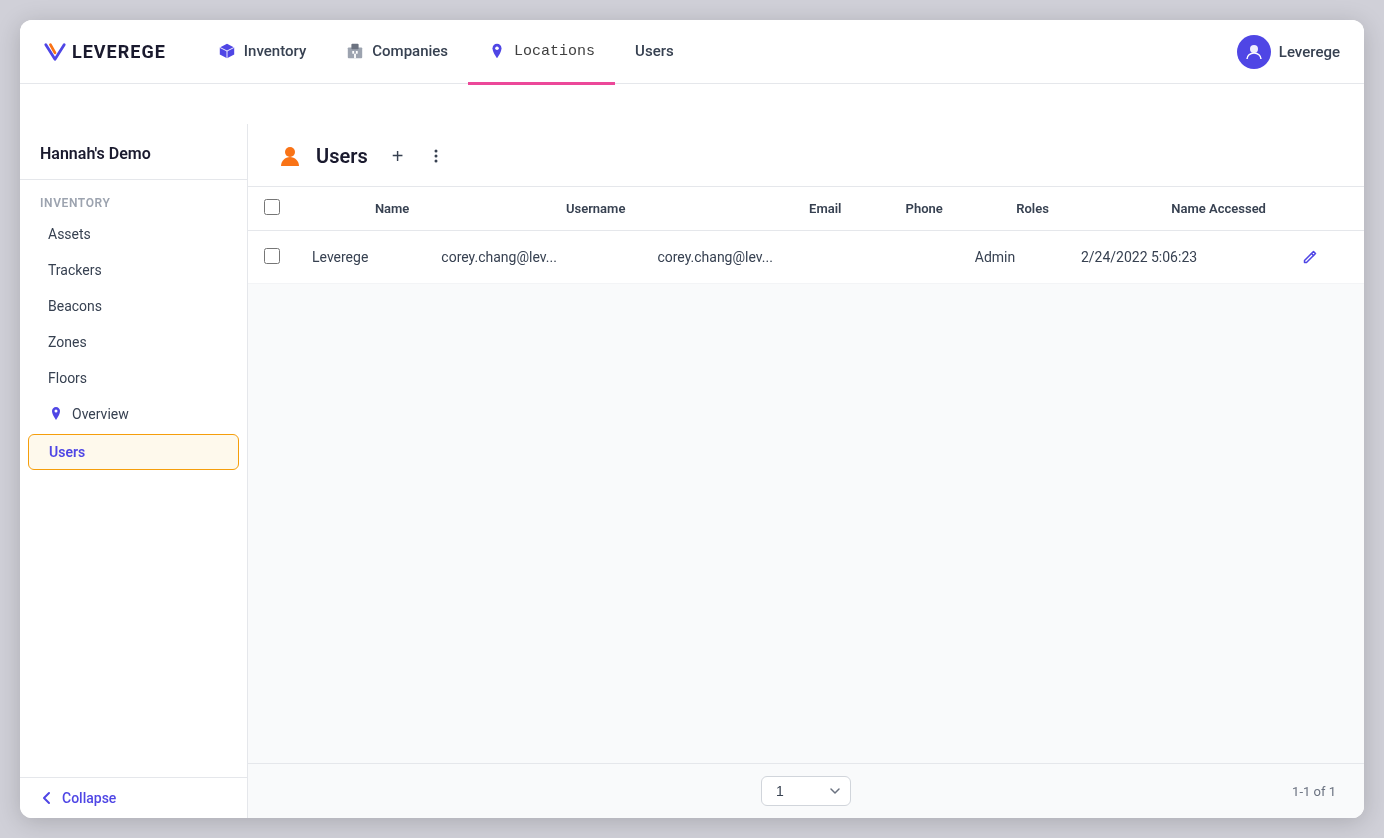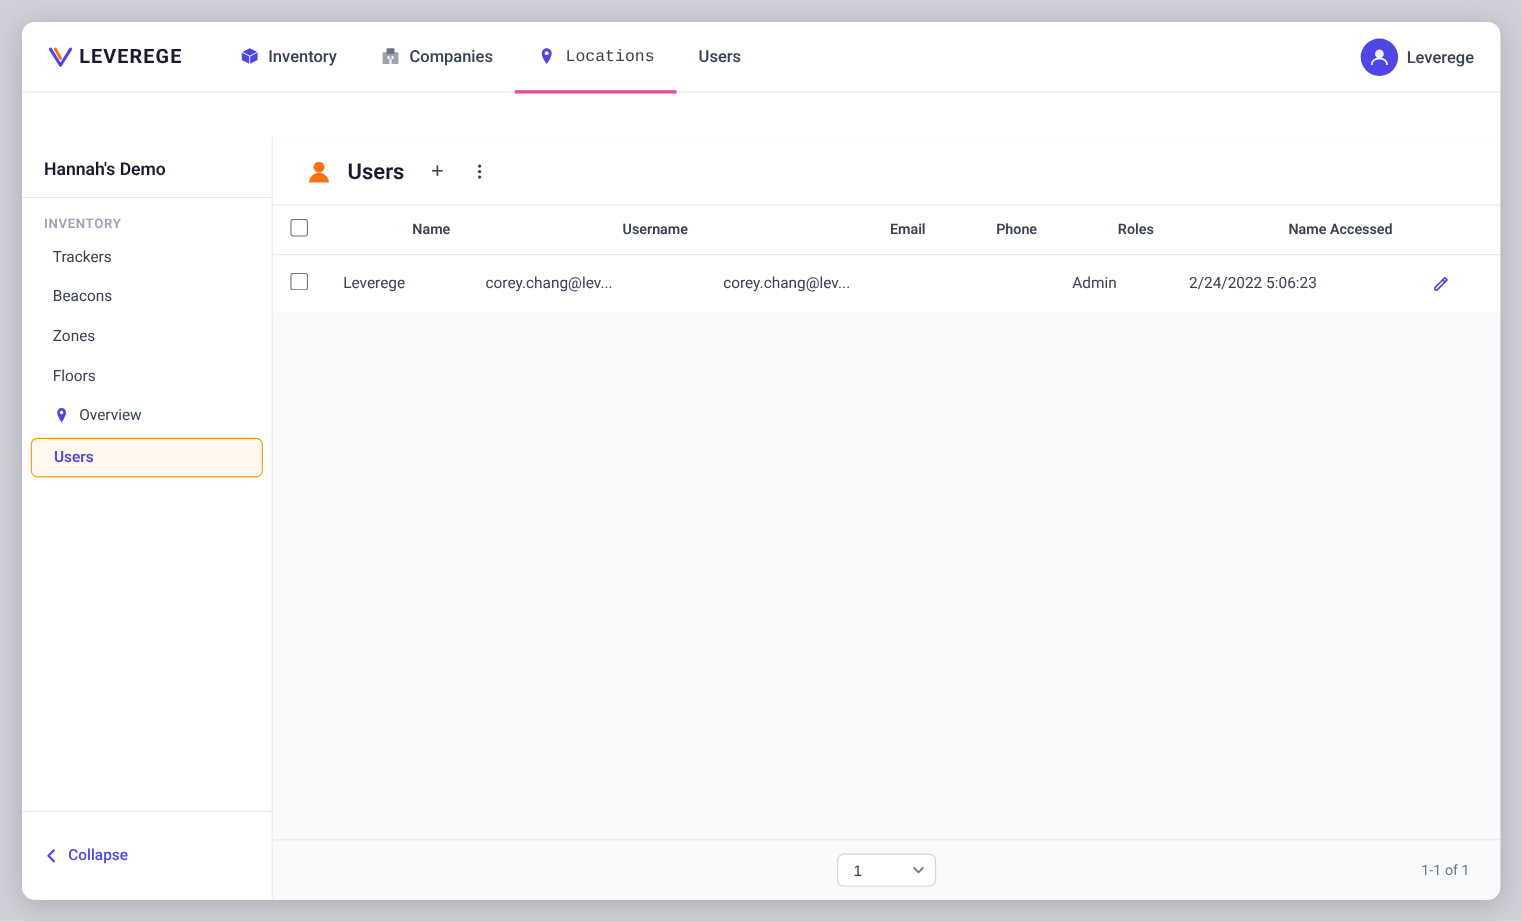--- a/index.html
+++ b/index.html
@@ -154,21 +154,21 @@
       padding: 9px 12px 9px 20px;
     }
     .sidebar-item-icon {
       width: 16px;
       height: 16px;
       flex-shrink: 0;
       color: #4f46e5;
     }
     .sidebar-collapse {
       margin-top: auto;
-      padding: 32px 20px;
+      padding: 12px 20px;
       display: flex;
       align-items: center;
       gap: 8px;
       font-size: 14px;
       color: #4f46e5;
       font-weight: 500;
       cursor: pointer;
       border-top: 1px solid #e5e7eb;
     }
     
@@ -366,20 +366,23 @@
       <span class="user-name">Leverege</span>
     </div>
   </nav>
 
   <div class="main-layout">
 
     <aside class="sidebar">
       <div class="sidebar-header">Hannah's Demo</div>
 
       <div class="sidebar-section-label">Inventory</div>
+      <div class="sidebar-item">
+        <span>Assets</span>
+      </div>
       <div class="sidebar-item">
         <span>Trackers</span>
       </div>
 
       <div class="sidebar-item">
         <span>Beacons</span>
       </div>
       <div class="sidebar-item">
         <span>Zones</span>
       </div>

